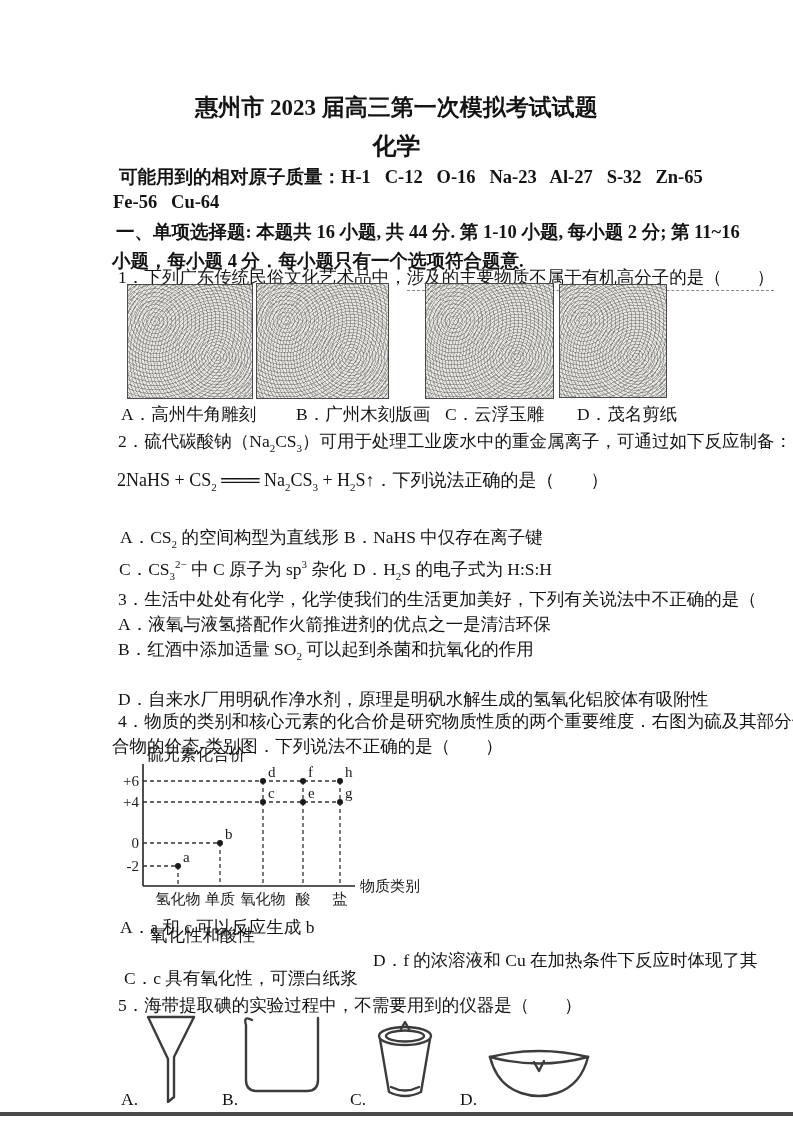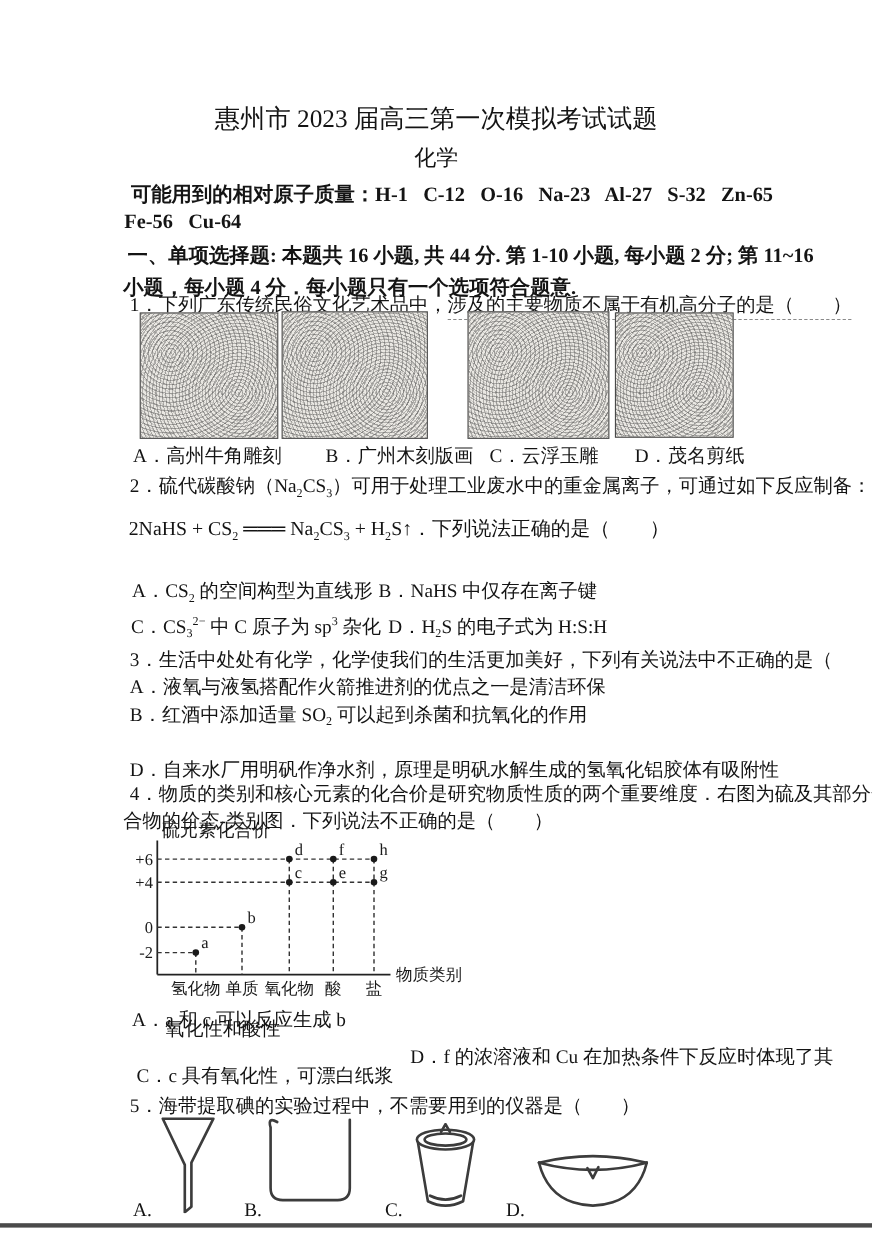--- a/index.html
+++ b/index.html
@@ -1,21 +1,21 @@
 <!DOCTYPE html>
 <html><head>
 <meta charset="utf-8">
 <style>
   html,body{margin:0;padding:0;background:#fff;}
   #page{position:relative;width:793px;height:1122px;background:#ffffff;overflow:hidden;
         font-family:"Liberation Serif","DejaVu Serif","DejaVu Sans",serif;color:#141414;}
   .abs{position:absolute;white-space:pre;}
   .t17{font-size:17.5px;line-height:1.35;}
   .b18{font-size:18.5px;font-weight:bold;}
-  .title{left:0;width:793px;text-align:center;font-size:23px;font-weight:normal;}
+  .title{left:0;width:793px;text-align:center;font-size:23px;font-weight:bold;}
   .eq{font-size:18px;}
   .emph{border-bottom:1px dashed #8a8a8a;padding-bottom:3px;}
   sub{font-size:11px;line-height:0;}
   sup{font-size:11px;line-height:0;}
   .artwork{position:absolute;border:1.5px solid #4a4a4a;background-color:#e9e7e2;
     background-image:
       repeating-radial-gradient(circle at 22% 32%, rgba(70,70,70,.38) 0 1px, transparent 1px 4px),
       repeating-radial-gradient(circle at 72% 64%, rgba(55,55,55,.32) 0 1px, transparent 1px 3px),
       repeating-linear-gradient(37deg, rgba(110,110,110,.22) 0 1px, transparent 1px 4px);}
   .ctext{font-size:15px;fill:#1a1a1a;font-family:inherit;}
@@ -24,21 +24,21 @@
   .axis{stroke:#222;stroke-width:1.6;fill:none;}
   .tool{stroke:#3c3c3c;stroke-width:2.4;fill:none;stroke-linejoin:round;stroke-linecap:round;}
   #bottom-line{position:absolute;left:0;top:1112px;width:793px;height:4px;background:#4a4a4a;}
 </style>
 </head>
 <body>
 
 <div id="page">
 
   <div class="abs title" style="top:92px;">惠州市 2023 届高三第一次模拟考试试题</div>
-  <div class="abs title" style="top:130px;font-size:20px;">化学</div>
+  <div class="abs title" style="top:130px;font-size:24px;">化学</div>
 
   <div class="abs b18" style="left:119px;top:164px;">可能用到的相对原子质量：H-1   C-12   O-16   Na-23   Al-27   S-32   Zn-65</div>
   <div class="abs b18" style="left:113px;top:192px;">Fe-56   Cu-64</div>
 
   <div class="abs b18" style="left:116px;top:219px;">一、单项选择题: 本题共 16 小题, 共 44 分. 第 1-10 小题, 每小题 2 分; 第 11~16</div>
   <div class="abs b18" style="left:112px;top:248px;">小题，每小题 4 分．每小题只有一个选项符合题意.</div>
 
   <div class="abs t17" style="left:118px;top:266px;">1．下列广东传统民俗文化艺术品中，<span class="emph">涉及的主要物质不属于有机高分子的是（　　）</span></div>
 
   <div class="artwork" style="left:127px;top:284px;width:124px;height:113px;"></div>

